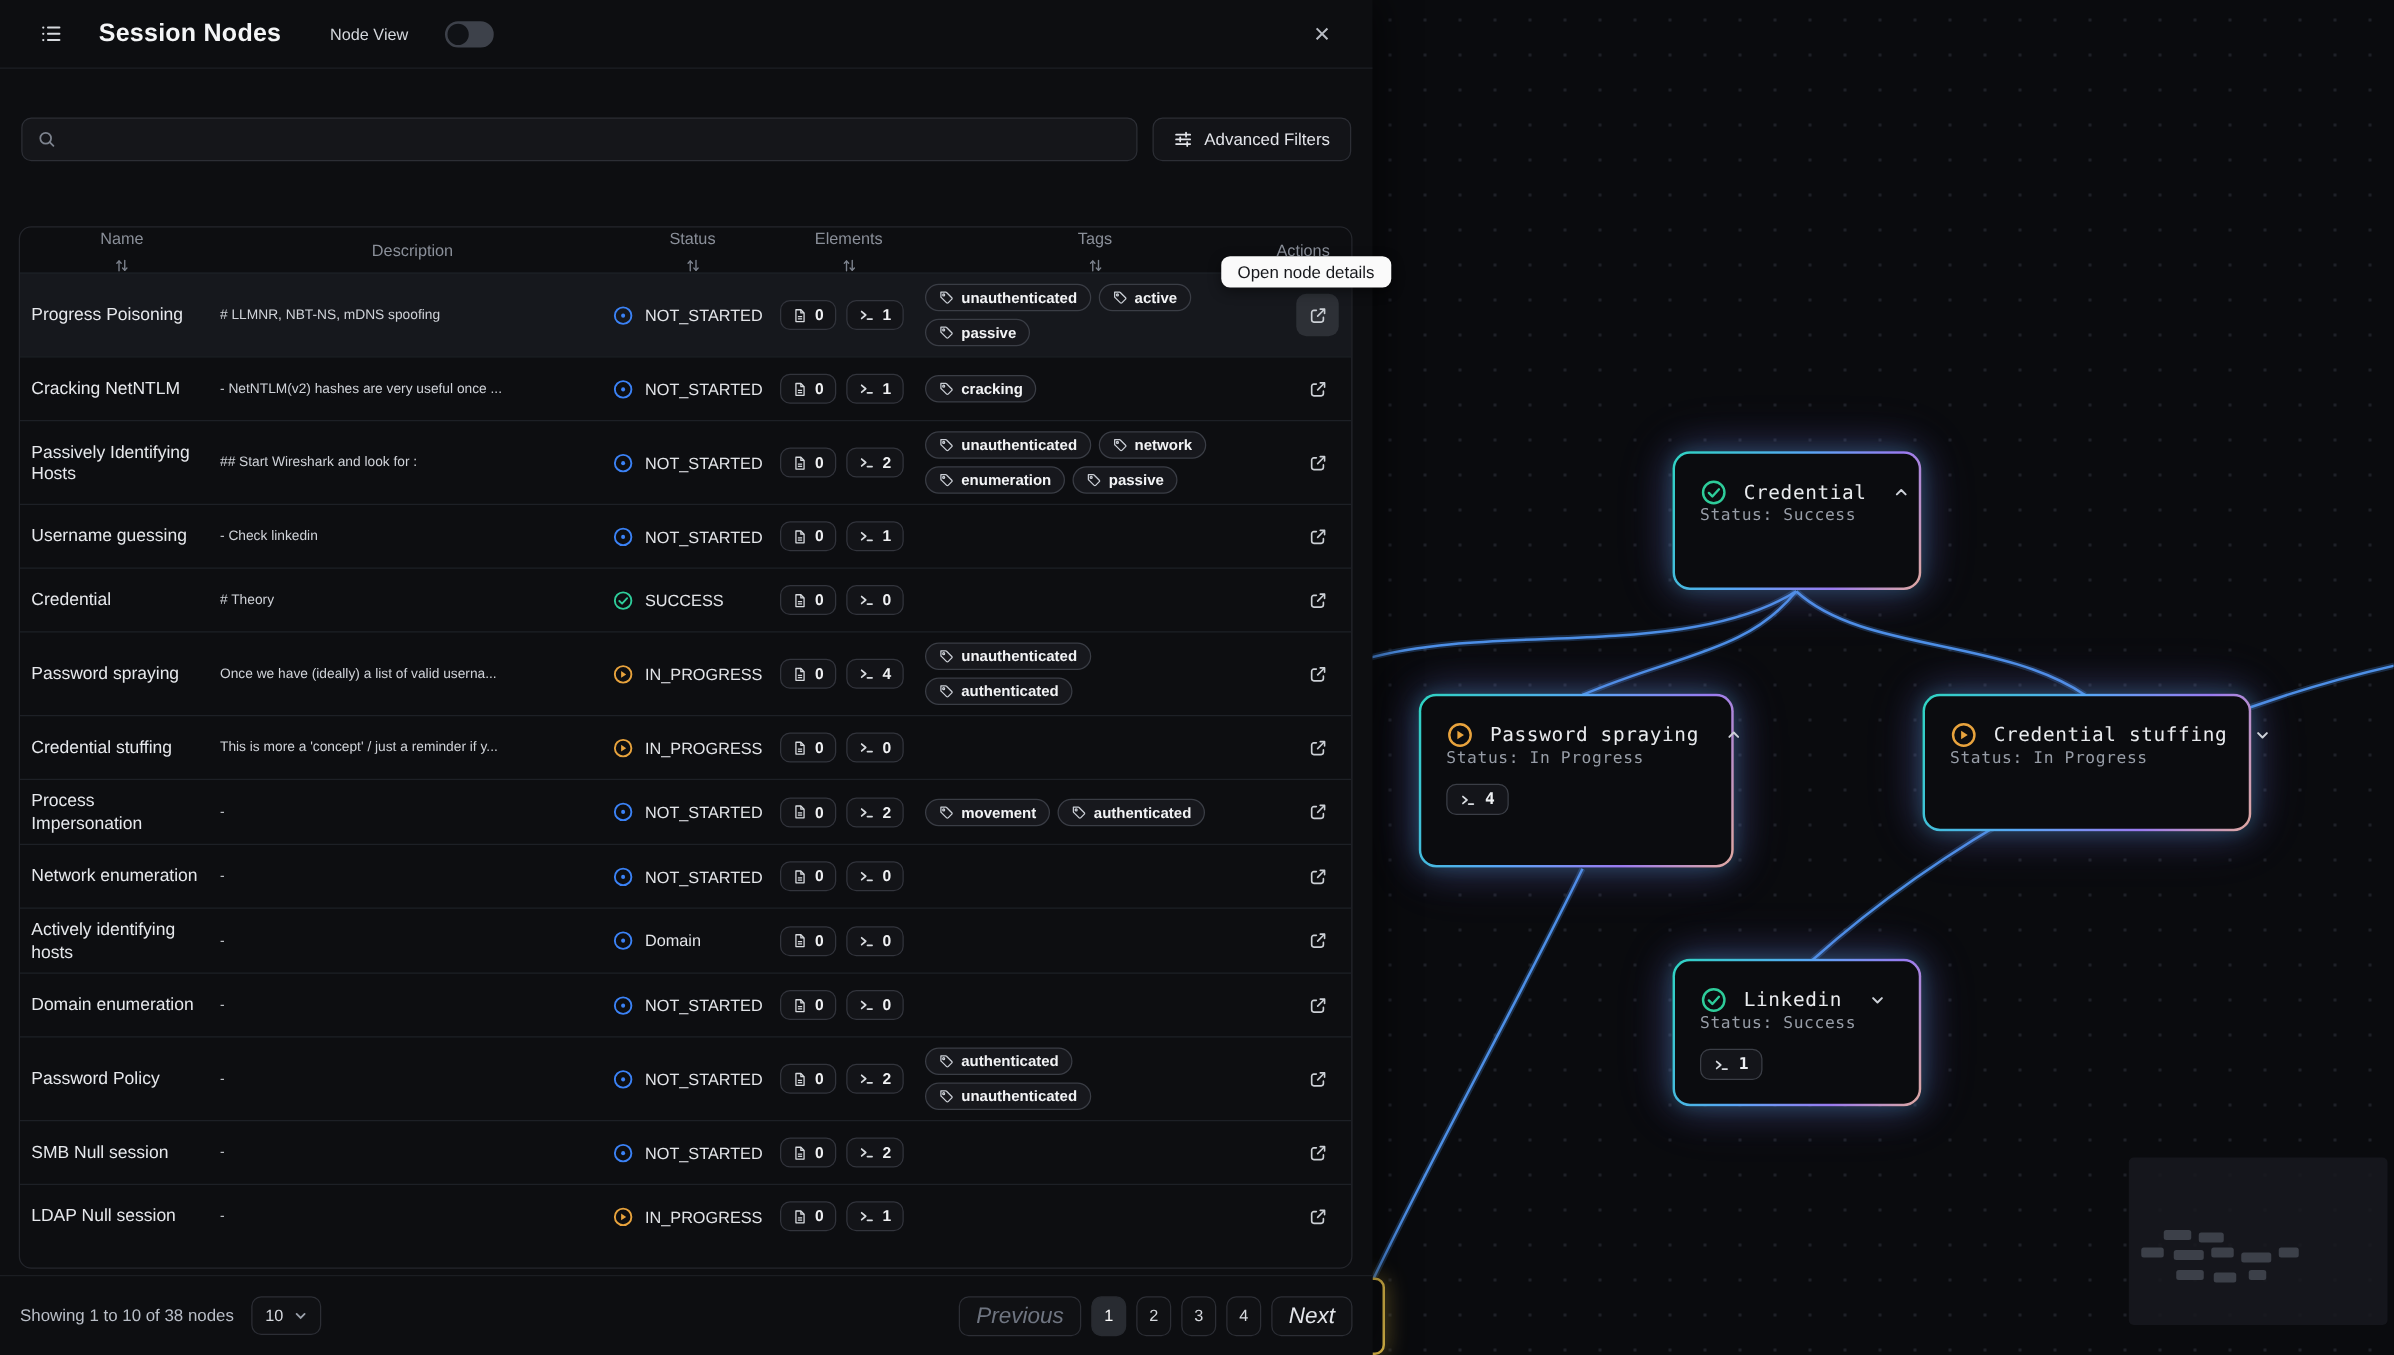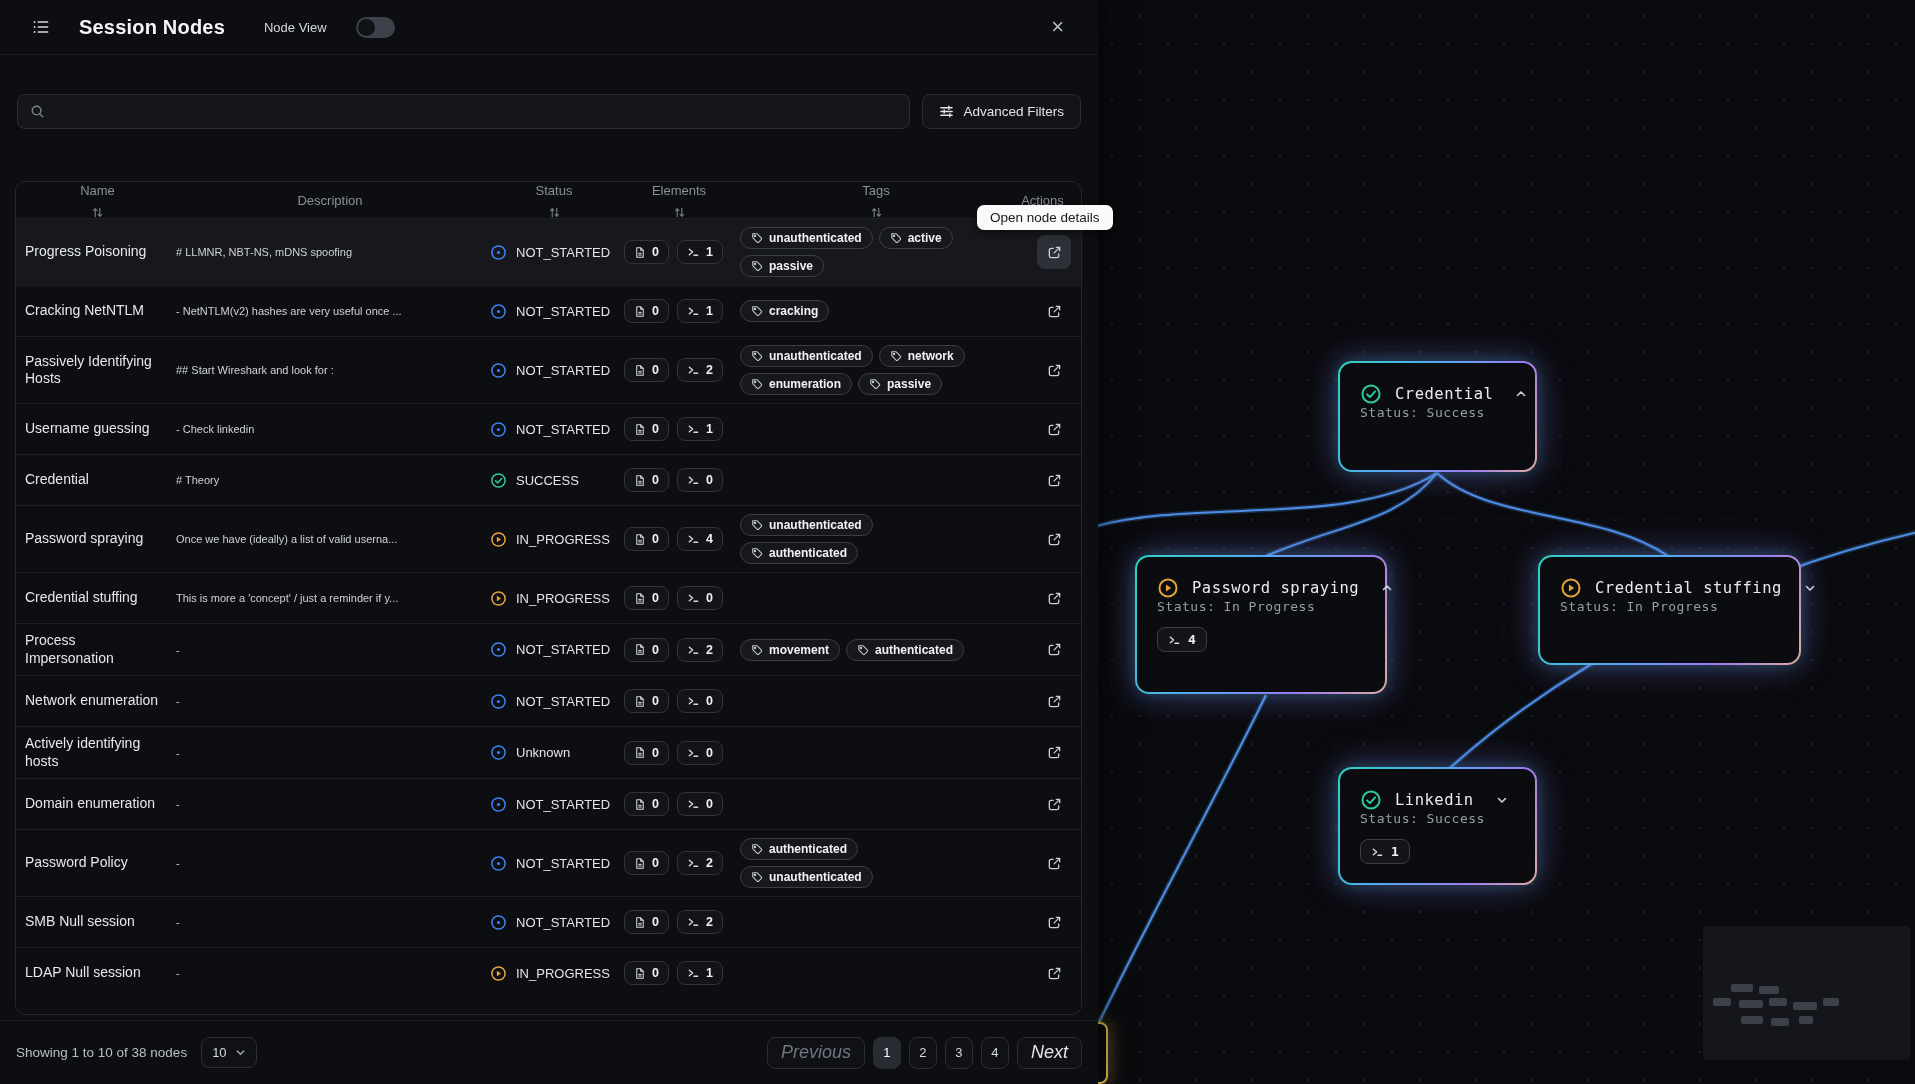--- a/index.html
+++ b/index.html
@@ -813,21 +813,21 @@
           <div class="trow">
             <div class="cell-name">Actively identifying hosts</div>
             <div class="cell-desc">-</div>
             <div class="cell-status">
               <span style="display:flex;color:#3b82f6">
                 <svg width="17" height="17" viewBox="0 0 18 18" fill="none" stroke="currentColor" stroke-width="1.6">
                   <circle cx="9" cy="9" r="7"></circle>
                   <circle cx="9" cy="9" r="1.7" fill="currentColor" stroke="none"></circle>
                 </svg>
               </span>
-              <span>Unknown</span>
+              <span>Domain</span>
             </div>
             <div class="cell-elems">
               <span class="ebadge">
                 <span style="display:flex">
                   <svg width="12" height="13" viewBox="0 0 14 14" fill="none" stroke="currentColor" stroke-width="1.2" stroke-linejoin="round">
                     <path d="M3.2 1.5h4.6l3 3v8H3.2z"></path>
                     <path d="M7.8 1.5v3h3"></path>
                     <line x1="5" y1="8" x2="9" y2="8"></line>
                     <line x1="5" y1="10" x2="9" y2="10"></line>
                   </svg>

